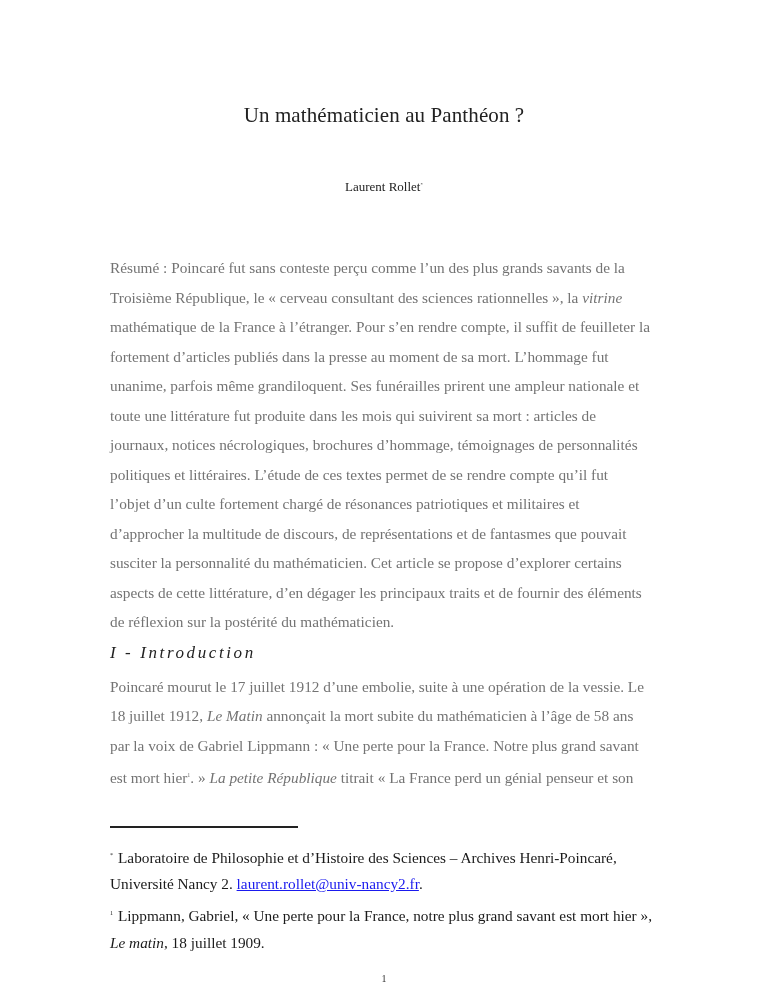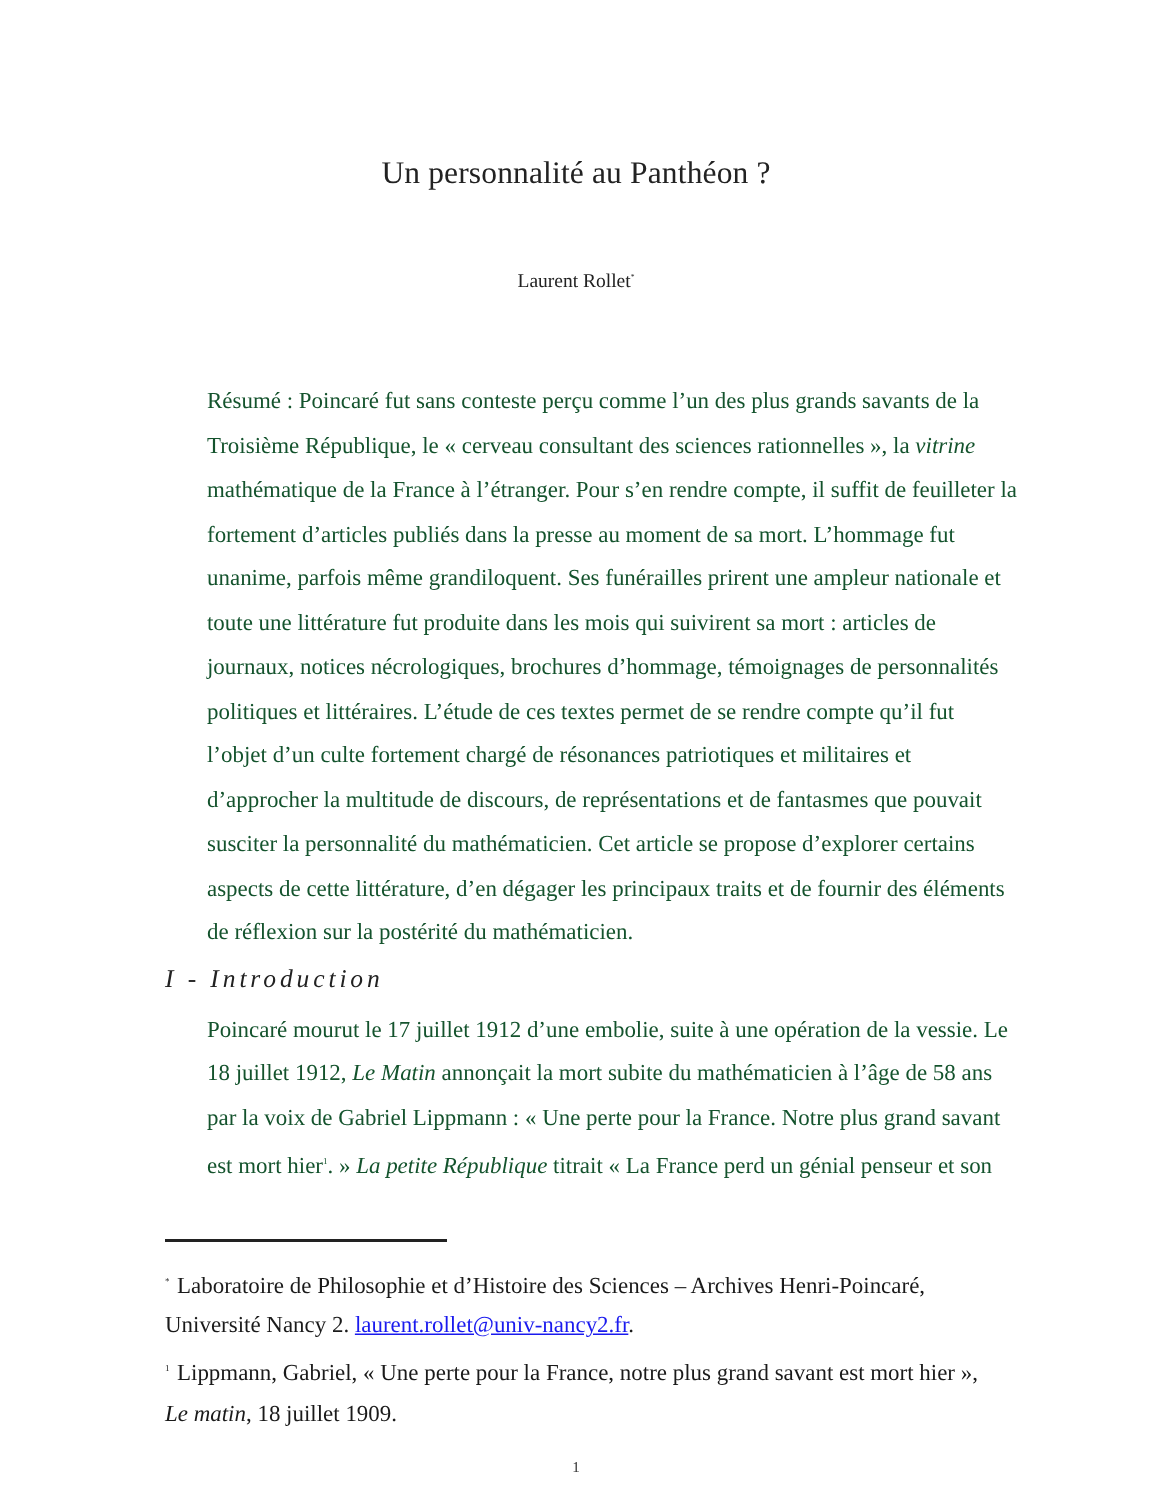--- a/index.html
+++ b/index.html
@@ -46,22 +46,21 @@
     .author sup {
       font-size: 5px;
       vertical-align: super;
     }
     .body-line {
       position: absolute;
       left: 110px;
       font-size: 15.3px;
       line-height: 18px;
       white-space: nowrap;
-      color: #14532d;
-      margin-left: 28px;
+      color: #737373;
     }
     .section-heading {
       position: absolute;
       left: 110px;
       top: 596px;
       font-size: 17px;
       font-style: italic;
       letter-spacing: 2.6px;
       color: #222;
       white-space: nowrap;
@@ -104,21 +103,21 @@
       font-size: 10px;
       color: #333;
     }
     i { font-style: italic; }
   </style>
 </head>
 <body>
 
 <div class="page">
 
-  <div class="title l1">Un personnalité au Panthéon ?</div>
+  <div class="title l1">Un mathématicien au Panthéon ?</div>
 
   <div class="author"><span>Laurent Rollet</span><sup>*</sup></div>
 
   <div>
     <div class="body-line" style="top:259px">Résumé : Poincaré fut sans conteste perçu comme l’un des plus grands savants de la</div>
     <div class="body-line" style="top:289px"><span>Troisième République, le « cerveau consultant des sciences rationnelles », la </span><i>vitrine</i></div>
     <div class="body-line" style="top:318px">mathématique de la France à l’étranger. Pour s’en rendre compte, il suffit de feuilleter la</div>
     <div class="body-line" style="top:348px">fortement d’articles publiés dans la presse au moment de sa mort. L’hommage fut</div>
     <div class="body-line" style="top:377px">unanime, parfois même grandiloquent. Ses funérailles prirent une ampleur nationale et</div>
     <div class="body-line" style="top:407px">toute une littérature fut produite dans les mois qui suivirent sa mort : articles de</div>

